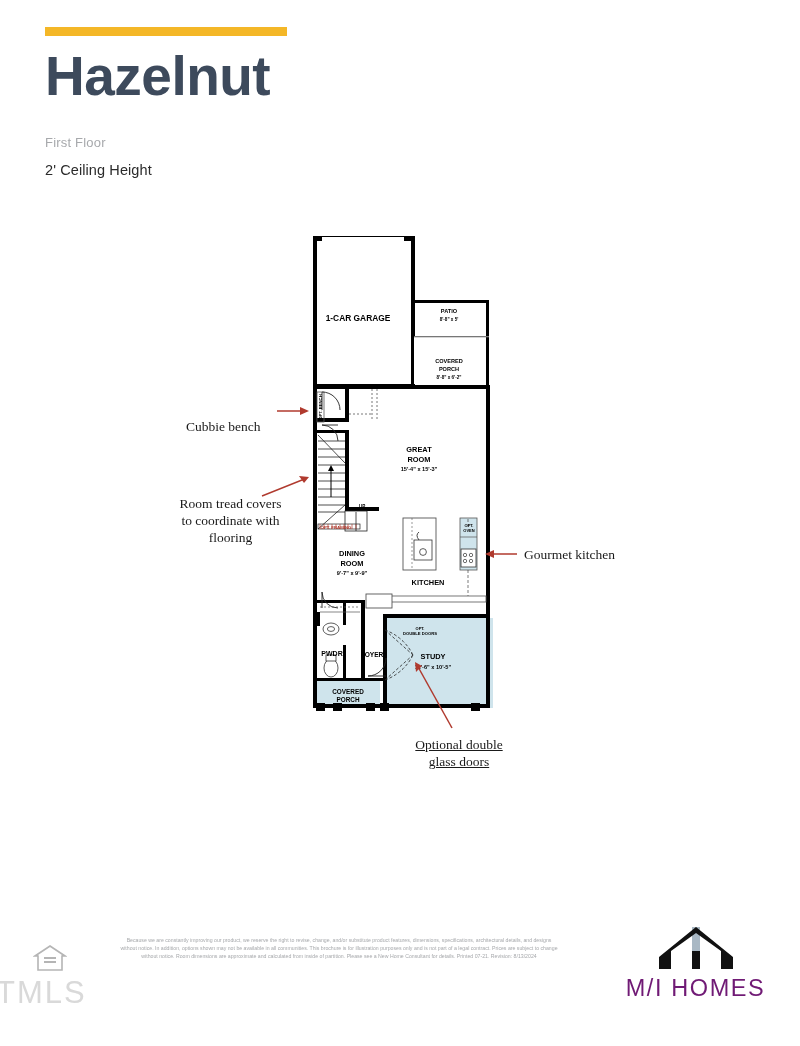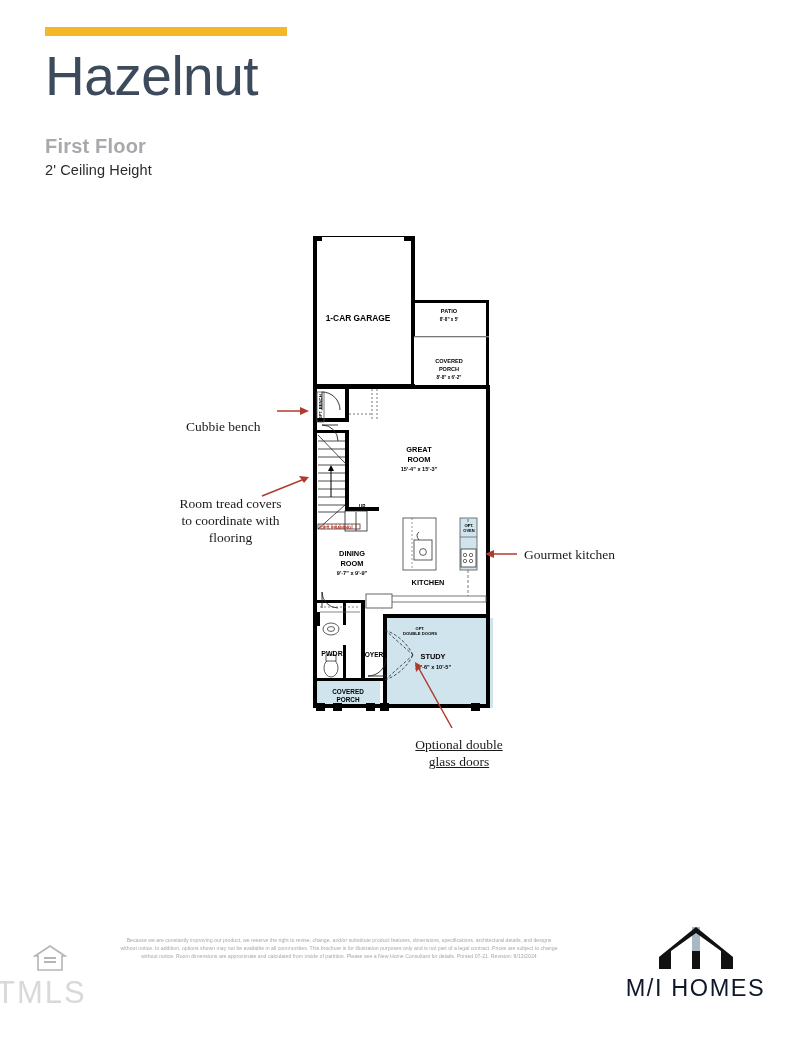--- a/index.html
+++ b/index.html
@@ -13,26 +13,26 @@
   }
   .page{position:absolute;inset:0;}
 
   
   .gold-bar{
     position:absolute;left:45px;top:27px;width:242px;height:9px;
     background:#f4b727;
   }
   .plan-title{
     position:absolute;left:45px;top:47px;
-    font-size:55px;line-height:58px;font-weight:400;
+    font-size:55px;line-height:58px;font-weight:700;
     color:#3d4a5c;letter-spacing:-0.5px;
   }
   .floor-label{
     position:absolute;left:45px;top:135px;
-    font-size:20px;font-weight:700;color:#a7a9ac;letter-spacing:.2px;
+    font-size:13px;font-weight:400;color:#a7a9ac;letter-spacing:.2px;
   }
   .ceiling-label{
     position:absolute;left:45px;top:162px;
     font-size:14.5px;color:#2b2b2b;letter-spacing:.1px;
   }
   .code-block{
     position:absolute;left:534px;top:25px;
     font-size:14.5px;line-height:22px;color:#2b2b2b;
   }
   .code-block div{white-space:nowrap;}
@@ -58,21 +58,21 @@
     font-size:5.2px;line-height:8.2px;color:#a6a8ab;text-align:center;
     font-family:"Liberation Sans", sans-serif;
   }
   .disclaimer p{margin:0;}
   .mi-logo{
     position:absolute;left:608px;top:925px;width:175px;text-align:center;
   }
   .mi-mark{display:block;margin:0 auto;}
   .mi-word{
     margin-top:4px;font-size:23.5px;letter-spacing:1.6px;
-    color:#0f172a;font-weight:400;
+    color:#701a75;font-weight:400;
   }
   .ehl{
     position:absolute;left:30px;top:944px;width:40px;text-align:center;
   }
   .tmls{
     position:absolute;left:-4px;top:975px;
     font-size:31px;letter-spacing:2px;color:#d9d9d9;
     font-family:"Liberation Sans", sans-serif;
   }
 </style>

